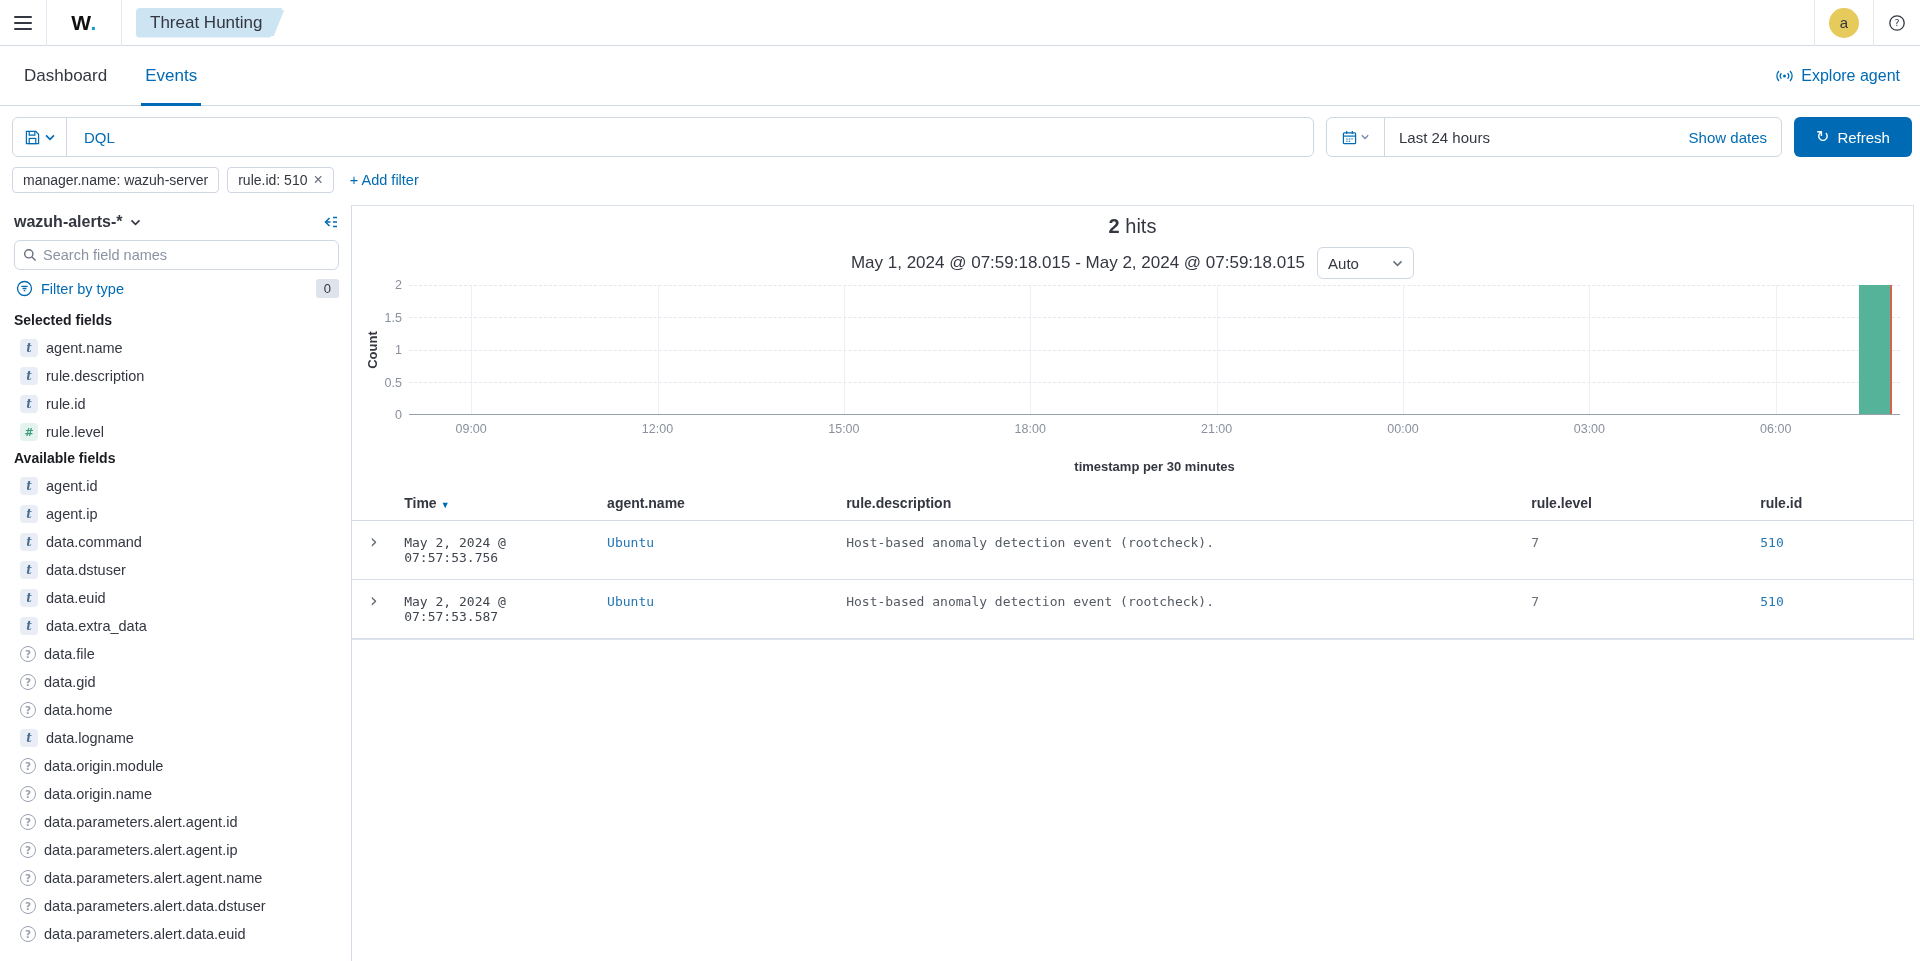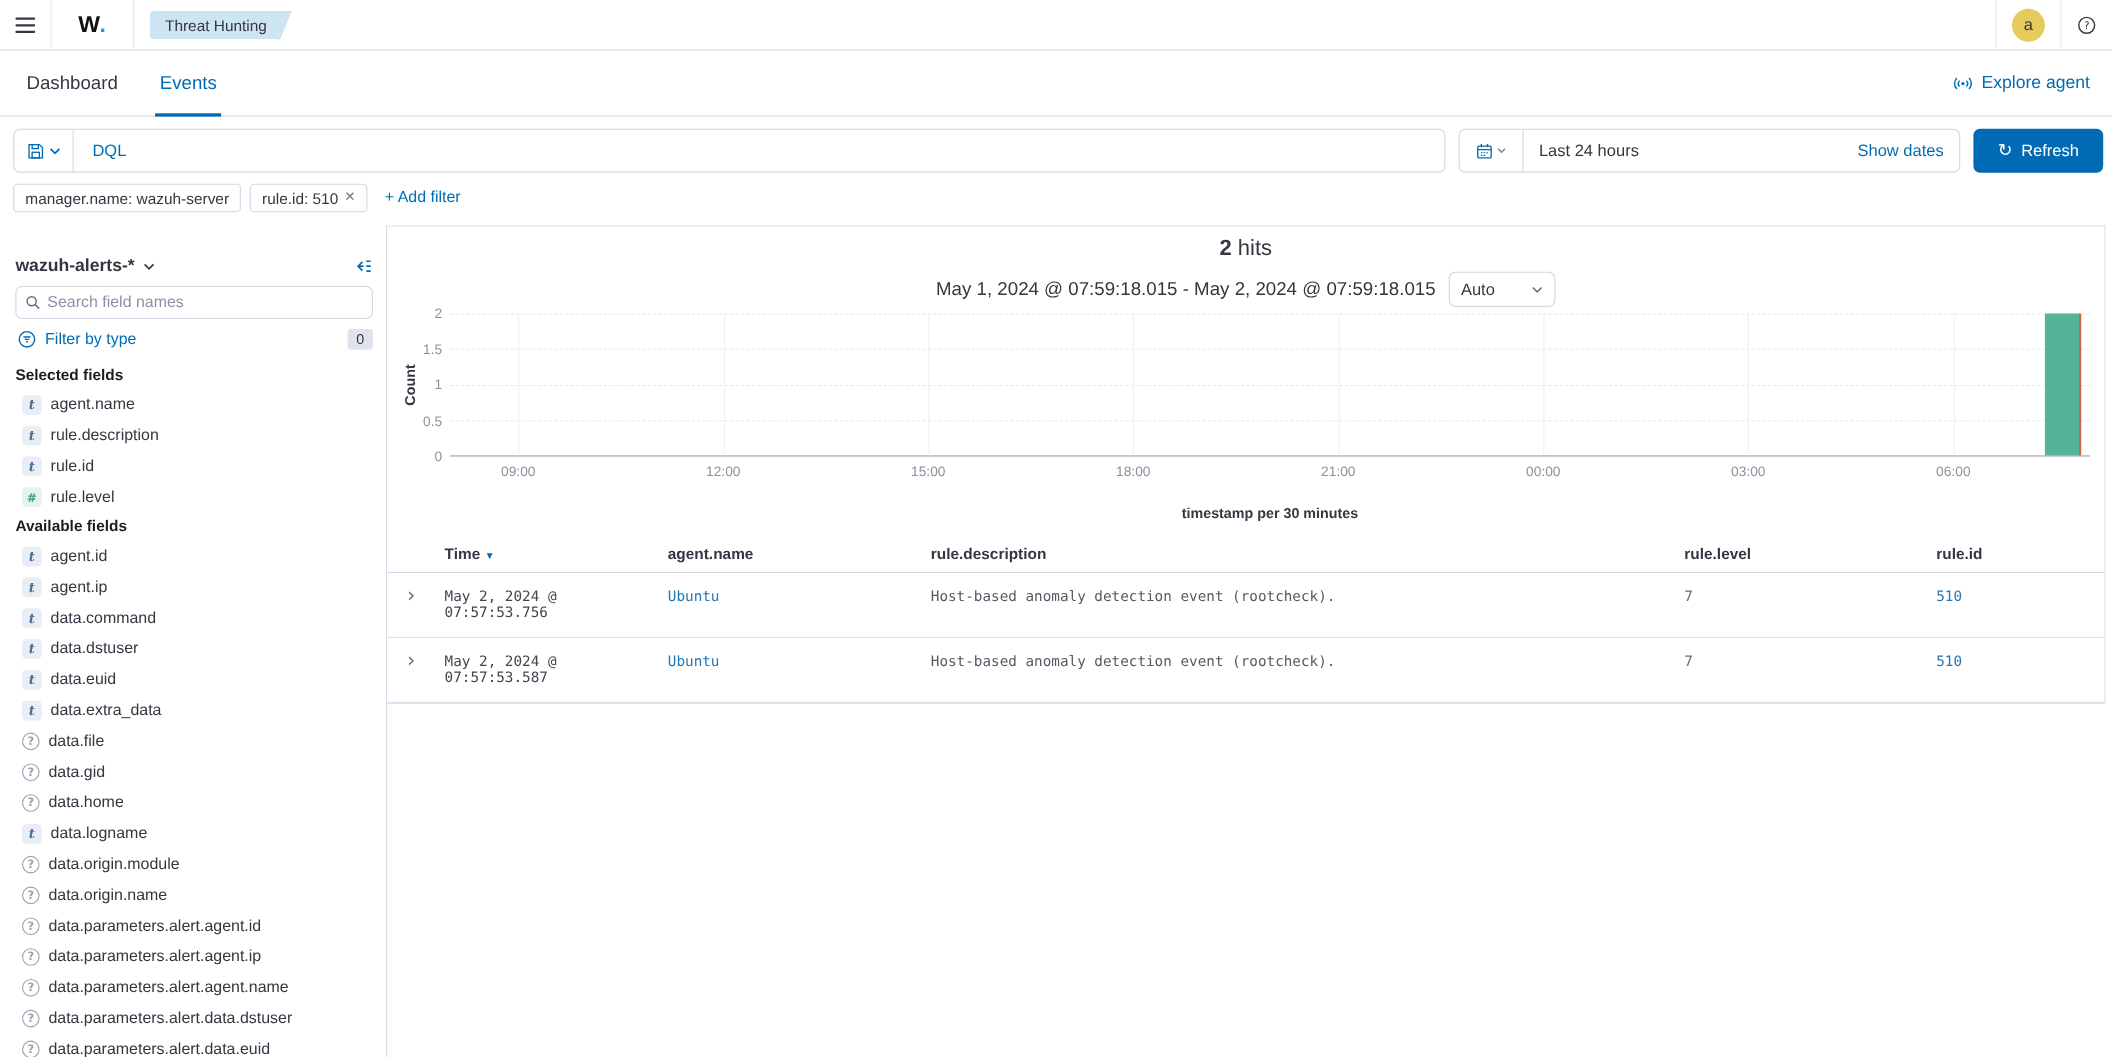--- a/index.html
+++ b/index.html
@@ -7,21 +7,21 @@
     font-family:"Liberation Sans","DejaVu Sans",sans-serif; color:#343741; }
 
   
   .topbar { height:46px; display:flex; align-items:center; border-bottom:1px solid #d3dae6; background:#fff; }
   .topbar .vdiv { width:1px; height:46px; background:#e3e8f0; }
   .hamburger { width:46px; height:46px; display:flex; flex-direction:column; justify-content:center; align-items:center; gap:4px; cursor:pointer; }
   .hamburger i { display:block; width:18px; height:2px; background:#343741; border-radius:1px; }
   .logo { width:74px; text-align:center; font-weight:bold; font-size:21px; letter-spacing:.5px; color:#101010; }
   .logo .dot { color:#1a9bd7; }
   .tagwrap { display:flex; align-items:center; margin-left:14px; }
-  .tag { background:#cde4f3; color:#343741; font-size:14px; padding:5px 20px 5px 14px; border-radius:4px 0 0 4px;
+  .tag { background:#cde4f3; color:#343741; font-size:17px; padding:5px 20px 5px 14px; border-radius:4px 0 0 4px;
          clip-path:polygon(0 0,100% 0,calc(100% - 12px) 100%,0 100%); }
   .tag-slash { width:4px; height:26px; background:#cde4f3; transform:skewX(-22deg); margin-left:-7px; }
   .topbar .spacer { flex:1; }
   .avatar { width:30px; height:30px; border-radius:50%; background:#e6ca5c; color:#343741; font-size:15px;
             display:flex; align-items:center; justify-content:center; margin:0 14px; cursor:pointer; }
   .help-btn { width:46px; height:46px; display:flex; align-items:center; justify-content:center; cursor:pointer; }
 
   
   .tabbar { height:60px; display:flex; align-items:center; border-bottom:1px solid #d3dae6; padding:0 20px; }
   .tab { font-size:17px; padding:0 4px; margin-right:30px; height:59px; display:flex; align-items:center; cursor:pointer; position:relative; }
@@ -48,21 +48,21 @@
   
   .filterbar { display:flex; align-items:center; gap:8px; padding:4px 12px 12px 12px; }
   .pill { border:1px solid #cfd7e3; border-radius:4px; background:#fff; font-size:14px; color:#343741;
           padding:4px 10px; display:flex; align-items:center; gap:6px; cursor:pointer; }
   .pill .x { color:#69707d; font-size:16px; line-height:1; cursor:pointer; }
   .add-filter { color:#006bb4; font-size:14.5px; margin-left:8px; cursor:pointer; }
 
   
   .content { display:flex; align-items:flex-start; }
   .sidebar { width:352px; border-right:1px solid #d3dae6; padding:8px 12px 0 14px; min-height:760px; }
-  .idx-row { display:flex; align-items:center; margin-bottom:9px;margin-top:20px; }
+  .idx-row { display:flex; align-items:center; margin-bottom:9px; }
   .idx-name { font-size:16px; font-weight:bold; cursor:pointer; }
   .idx-row .chev { margin-left:8px; color:#343741; }
   .idx-row .spacer { flex:1; }
   .collapse-ic { cursor:pointer; }
   .field-search { height:30px; border:1px solid #cfd7e3; border-radius:6px; display:flex; align-items:center; padding:0 8px; gap:6px; margin-bottom:9px; background:#fff; }
   .field-search input { border:none; outline:none; flex:1; font-size:14.5px; font-family:inherit; color:#343741; }
   .field-search input::placeholder { color:#8b93a3; }
   .ftype-row { display:flex; align-items:center; gap:8px; margin:2px 0 14px 2px; }
   .ftype-label { color:#006bb4; font-size:14.5px; cursor:pointer; }
   .ftype-row .spacer { flex:1; }

